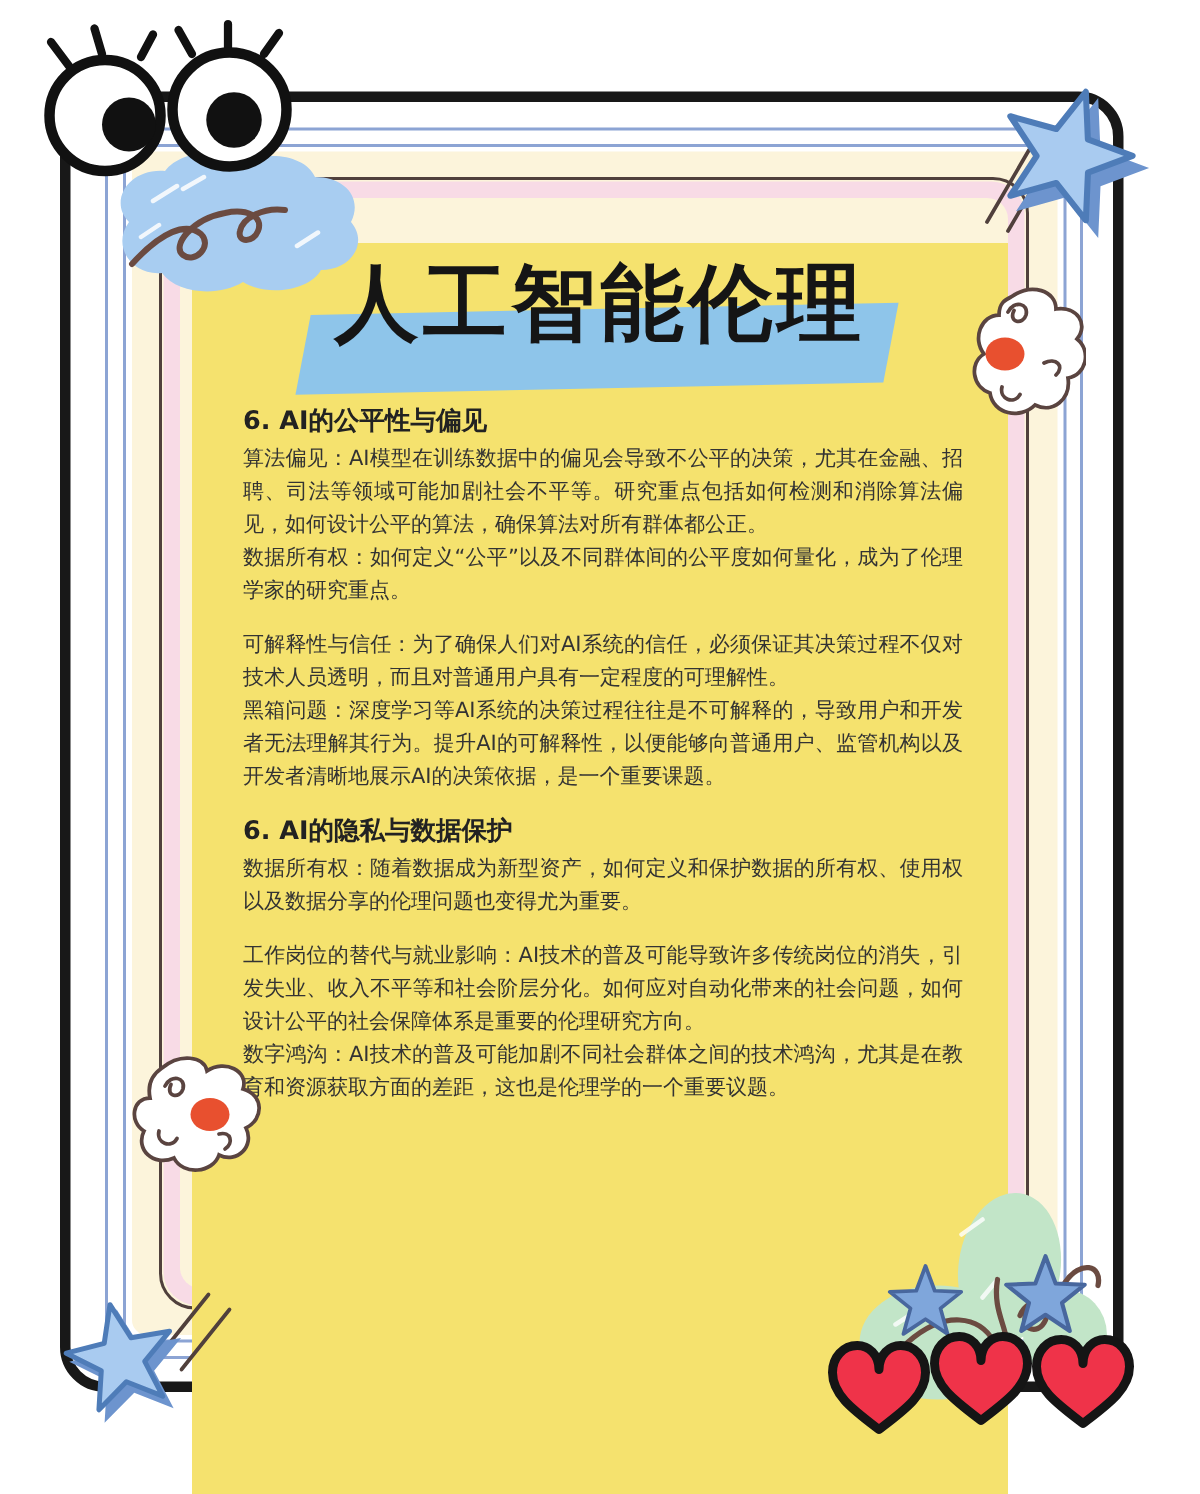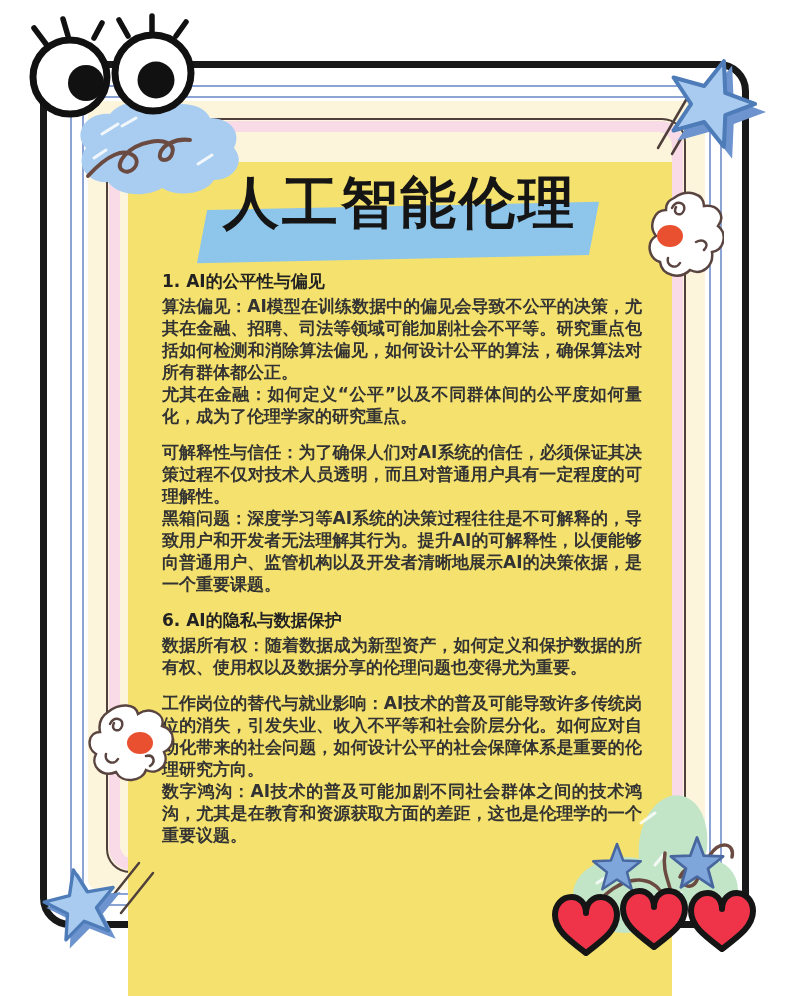--- a/index.html
+++ b/index.html
@@ -32,21 +32,21 @@
     background:var(--card-bg,#F5E26E); }
   .title-wrap { position:absolute; left:0; top:0; width:100%; height:106px; }
   .title-highlight { position:absolute; left:74px; top:44px; width:392px; height:53px;
     background:var(--title-highlight,#8EC5EA); transform:rotate(-1.2deg) skewX(-12deg); }
   .poster-title { position:absolute; left:0; top:6px; width:100%; text-align:center;
     font-size:56px; font-weight:900; letter-spacing:3px; color:#151515; line-height:1.25; }
   .card-content { position:absolute; left:34px; right:30px; top:108px; bottom:6px; }
   .section { margin-bottom:14px; }
   .section h2 { font-size:17px; line-height:23px; font-weight:800;
     color:var(--heading,#222); margin-bottom:2px; }
-  .section p { font-size:17px; line-height:22px; font-weight:700;
+  .section p { font-size:14px; line-height:22px; font-weight:400;
     color:var(--text,#333); text-align:justify; }
   svg { display:block; }
 </style>
 </head>
 <body>
 
 <div class="stage">
 
   <svg width="0" height="0" style="position:absolute">
     <defs>
@@ -62,23 +62,23 @@
   <div class="abs f-pink"></div>
   <div class="abs f-cream2"></div>
 
   <div class="abs card">
     <div class="title-wrap">
       <div class="title-highlight"></div>
       <div class="poster-title">人工智能伦理</div>
     </div>
     <div class="card-content">
       <div class="section">
-        <h2>1. AI的公平性与偏见</h2>
+        <h2>6. AI的公平性与偏见</h2>
         <p>算法偏见：AI模型在训练数据中的偏见会导致不公平的决策，尤其在金融、招聘、司法等领域可能加剧社会不平等。研究重点包括如何检测和消除算法偏见，如何设计公平的算法，确保算法对所有群体都公正。</p>
-        <p>尤其在金融：如何定义“公平”以及不同群体间的公平度如何量化，成为了伦理学家的研究重点。</p>
+        <p>数据所有权：如何定义“公平”以及不同群体间的公平度如何量化，成为了伦理学家的研究重点。</p>
       </div>
       <div class="section">
         <p>可解释性与信任：为了确保人们对AI系统的信任，必须保证其决策过程不仅对技术人员透明，而且对普通用户具有一定程度的可理解性。</p>
         <p>黑箱问题：深度学习等AI系统的决策过程往往是不可解释的，导致用户和开发者无法理解其行为。提升AI的可解释性，以便能够向普通用户、监管机构以及开发者清晰地展示AI的决策依据，是一个重要课题。</p>
       </div>
       <div class="section">
         <h2>6. AI的隐私与数据保护</h2>
         <p>数据所有权：随着数据成为新型资产，如何定义和保护数据的所有权、使用权以及数据分享的伦理问题也变得尤为重要。</p>
       </div>
       <div class="section">

